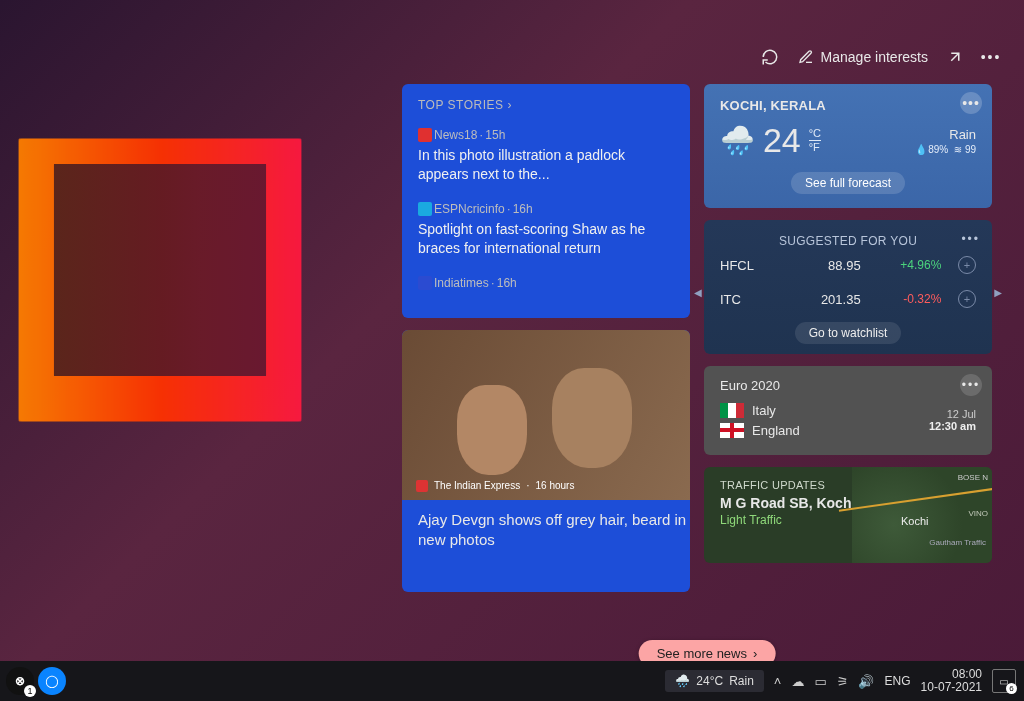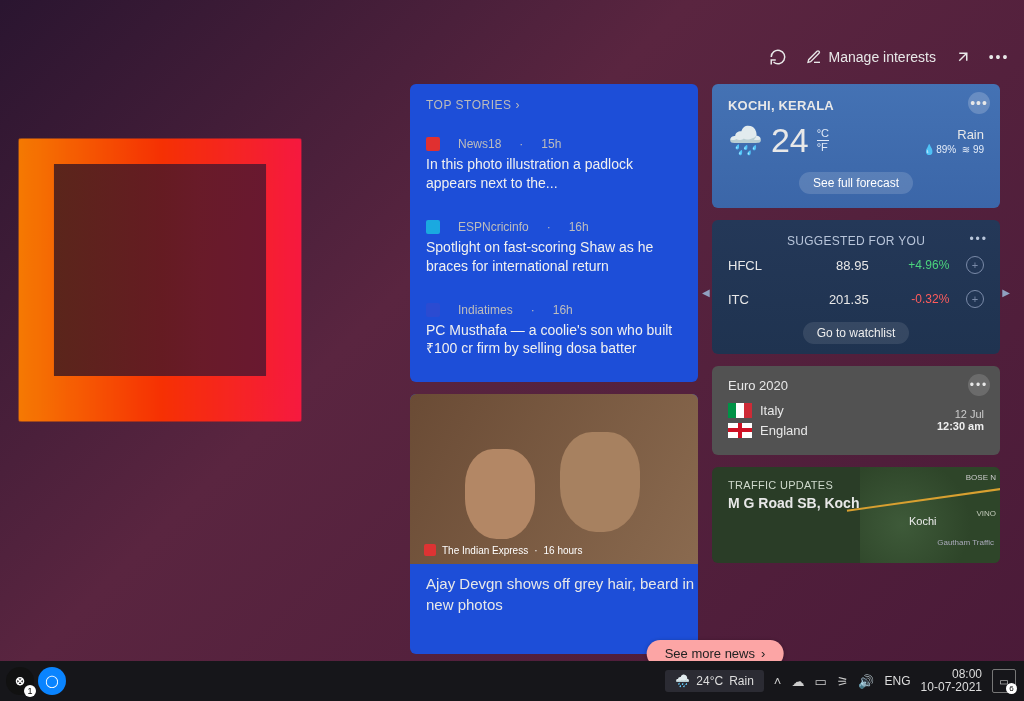--- a/index.html
+++ b/index.html
@@ -4,35 +4,35 @@
 <style>
   * { box-sizing: border-box; margin: 0; padding: 0; font-family: 'Segoe UI', sans-serif; }
   body { width: 1024px; height: 701px; overflow: hidden; background: linear-gradient(135deg, #2a1530 0%, #5a2540 40%, #4a1a38 100%); position: relative; }
   
   
   .wallpaper { position: absolute; top: 0; left: 0; width: 420px; height: 660px; overflow: hidden; }
   .wallpaper::before { content:''; position:absolute; top:80px; left:-40px; width:400px; height:400px; background: linear-gradient(45deg, #ffcc00, #ff3300, #ff0080); transform: rotate(45deg); clip-path: polygon(50% 0, 100% 50%, 50% 100%, 0 50%); filter: blur(1px); opacity:0.95;}
   .wallpaper::after { content:''; position:absolute; top:120px; left:10px; width:300px; height:300px; background: linear-gradient(45deg, #1a0b1a 0%, #3a1630 60%); transform: rotate(45deg); clip-path: polygon(50% 0, 100% 50%, 50% 100%, 0 50%); opacity:0.75;}
   
   
-  .flyout { position: absolute; top: 40px; right: 4px; width: 610px; height: 623px; display: flex; flex-direction: column; }
+  .flyout { position: absolute; top: 40px; right: 12px; width: 610px; height: 623px; display: flex; flex-direction: column; }
   .flyout-toolbar { display:flex; justify-content:flex-end; align-items:center; gap:18px; padding:8px 12px 18px 0; color:#e8e8e8; font-size:14px; }
   .tb-btn { display:flex; align-items:center; gap:6px; cursor:pointer; }
   .tb-icon { width:18px; height:18px; display:inline-flex; align-items:center; justify-content:center; }
   
   .panels { display:flex; gap:14px; height: 570px; }
   .col-left { width: 288px; display:flex; flex-direction:column; gap:12px; }
   .col-right { width: 288px; display:flex; flex-direction:column; gap:12px; position:relative; }
   
   .card { background:#1d4ed8; border-radius:6px; color:#e8e8e8; padding:14px 16px; position:relative; }
   
   .top-stories-header { font-size:12px; letter-spacing:0.5px; color:#bbb; display:flex; align-items:center; gap:4px; margin-bottom:8px; cursor:pointer; }
   .story { padding:8px 0 10px 0; }
   .story + .story { border-top: none; }
-  .story-meta { display:flex; align-items:flex-end; gap:18px; font-size:12px; color:#bdbdbd; margin-bottom:4px;margin-top:9px; }
+  .story-meta { display:flex; align-items:flex-end; gap:2px; font-size:12px; color:#bdbdbd; margin-bottom:4px; }
   .story-meta .src-icon { width:14px; height:14px; border-radius:2px; display:inline-block; }
   .story-title { font-size:14px; line-height:1.35; color:#f0f0f0; }
   
   .image-story { padding:0; overflow:hidden; height:262px; }
   .image-story .imgph { height:170px; background: linear-gradient(120deg, #6a4b35, #8a6a4f); position:relative; }
   .imgph .face1 { position:absolute; left:55px; top:55px; width:70px; height:90px; background:#b38765; border-radius:40% 40% 45% 45%; }
   .imgph .face2 { position:absolute; left:150px; top:38px; width:80px; height:100px; background:#a78160; border-radius:40% 40% 45% 45%; }
   .image-story .meta-over { position:absolute; top:150px; left:14px; color:#fff; font-size:10px; display:flex; align-items:center; gap:6px; }
   .image-story .body { padding:10px 0 8px 16px; }
   .image-story .title { font-size:15px; line-height:1.35; }
@@ -173,21 +173,20 @@
             <span>16h</span>
           </div>
           <div class="story-title">Spotlight on fast-scoring Shaw as he braces for international return</div>
         </div>
         <div class="story">
           <div class="story-meta">
             <span class="src-icon" style="background:#2b4bd1"></span>
             <span>Indiatimes</span> ·
             <span>16h</span>
           </div>
-          <div class="story-title">PC Musthafa — a coolie's son who built ₹100 cr firm by selling dosa batter</div>
         </div>
       </div>
 
       <div class="card image-story">
         <div class="imgph">
           <div class="face1"></div>
           <div class="face2"></div>
         </div>
         <div class="meta-over">
           <span style="width:12px;height:12px;background:#d33;border-radius:2px;display:inline-block"></span>
@@ -257,20 +256,21 @@
         </div>
         <div class="when">
           <div>12 Jul</div>
           <div class="time">12:30 am</div>
         </div>
       </div>
 
       <div class="card traffic">
         <div class="hdr">TRAFFIC UPDATES</div>
         <div class="road">M G Road SB, Kochi</div>
+        <div class="status">Light Traffic</div>
         <div class="map">
           <span class="label1">BOSE N</span>
           <span class="label3">VINO</span>
           <span class="label2">Gautham Traffic</span>
         </div>
       </div>
     </div>
   </div>
 
   <div class="see-more-pill">

